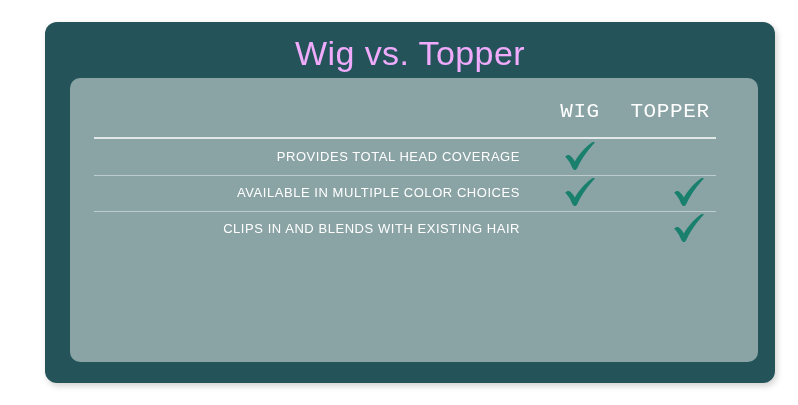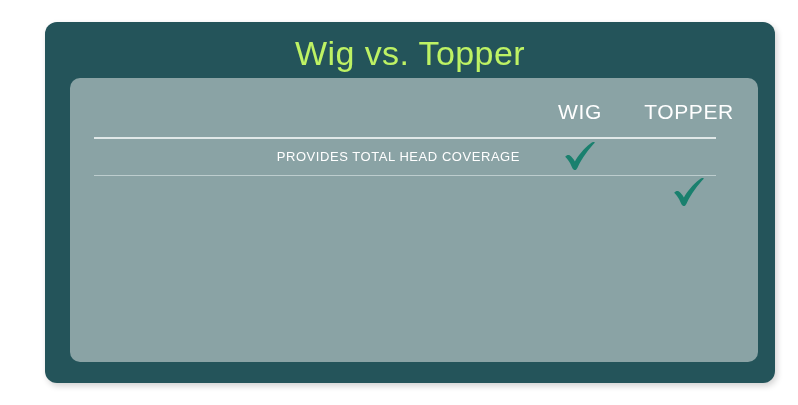--- a/index.html
+++ b/index.html
@@ -35,21 +35,21 @@
     box-shadow: 2px 3px 6px rgba(0,0,0,0.18);
   }
 
   
   #title {
     position: absolute;
     left: 0;
     top: 11px;
     width: 730px;
     text-align: center;
-    color: #bef264;
+    color: #f0abfc;
     font-size: 34px;
     font-weight: 400;
     letter-spacing: 0.4px;
     line-height: 40px;
     white-space: nowrap;
   }
 
   
   #inner-panel {
     position: absolute;
@@ -73,23 +73,24 @@
   .col-head {
     position: absolute;
     top: 0;
     color: #ffffff;
     font-size: 21px;
     font-weight: 400;
     letter-spacing: 0.6px;
     line-height: 28px;
     text-align: center;
     white-space: nowrap;
+    font-family: Liberation Mono, monospace;
   }
   #head-wig   { left: 473px; width: 74px; }
-  #head-topper{ left: 558px; width: 122px; }
+  #head-topper{ left: 539px; width: 122px; }
 
   
   #header-rule {
     position: absolute;
     left: 24px;
     top: 59px;
     width: 622px;
     height: 2px;
     background: #e7eeee;
     opacity: 0.92;
@@ -173,20 +174,35 @@
             <div class="row-label">PROVIDES TOTAL HEAD COVERAGE</div>
             <div class="mark-cell mark-wig">
               <svg class="check" viewBox="0 0 34 30" xmlns="http://www.w3.org/2000/svg">
                 <path d="M2.2 14.8 C3.6 13.2 5.4 12.6 6.9 13.6 C8.6 14.7 10.4 17.0 11.9 19.4 C15.0 14.0 20.5 7.0 27.5 1.6 C29.6 0.0 31.2 -0.3 32.0 0.6 C26.5 6.2 19.1 16.1 14.6 25.4 C13.7 27.3 12.6 28.3 11.4 28.0 C10.2 27.7 9.3 26.1 8.4 24.0 C6.9 20.4 4.8 17.2 2.2 14.8 Z" fill="#1a806e"></path>
               </svg>
             </div>
             <div class="mark-cell mark-topper"></div>
           </div>
           <div class="row">
             <div class="row-rule"></div>
+            <div class="row-label">AVAILABLE IN MULTIPLE COLOR CHOICES</div>
+            <div class="mark-cell mark-wig">
+              <svg class="check" viewBox="0 0 34 30" xmlns="http://www.w3.org/2000/svg">
+                <path d="M2.2 14.8 C3.6 13.2 5.4 12.6 6.9 13.6 C8.6 14.7 10.4 17.0 11.9 19.4 C15.0 14.0 20.5 7.0 27.5 1.6 C29.6 0.0 31.2 -0.3 32.0 0.6 C26.5 6.2 19.1 16.1 14.6 25.4 C13.7 27.3 12.6 28.3 11.4 28.0 C10.2 27.7 9.3 26.1 8.4 24.0 C6.9 20.4 4.8 17.2 2.2 14.8 Z" fill="#1a806e"></path>
+              </svg>
+            </div>
+            <div class="mark-cell mark-topper">
+              <svg class="check" viewBox="0 0 34 30" xmlns="http://www.w3.org/2000/svg">
+                <path d="M2.2 14.8 C3.6 13.2 5.4 12.6 6.9 13.6 C8.6 14.7 10.4 17.0 11.9 19.4 C15.0 14.0 20.5 7.0 27.5 1.6 C29.6 0.0 31.2 -0.3 32.0 0.6 C26.5 6.2 19.1 16.1 14.6 25.4 C13.7 27.3 12.6 28.3 11.4 28.0 C10.2 27.7 9.3 26.1 8.4 24.0 C6.9 20.4 4.8 17.2 2.2 14.8 Z" fill="#1a806e"></path>
+              </svg>
+            </div>
+          </div>
+          <div class="row">
+            <div class="row-rule"></div>
+            <div class="row-label">CLIPS IN AND BLENDS WITH EXISTING HAIR</div>
             <div class="mark-cell mark-wig"></div>
             <div class="mark-cell mark-topper">
               <svg class="check" viewBox="0 0 34 30" xmlns="http://www.w3.org/2000/svg">
                 <path d="M2.2 14.8 C3.6 13.2 5.4 12.6 6.9 13.6 C8.6 14.7 10.4 17.0 11.9 19.4 C15.0 14.0 20.5 7.0 27.5 1.6 C29.6 0.0 31.2 -0.3 32.0 0.6 C26.5 6.2 19.1 16.1 14.6 25.4 C13.7 27.3 12.6 28.3 11.4 28.0 C10.2 27.7 9.3 26.1 8.4 24.0 C6.9 20.4 4.8 17.2 2.2 14.8 Z" fill="#1a806e"></path>
               </svg>
             </div>
           </div>
         </div>
 
     </div>

